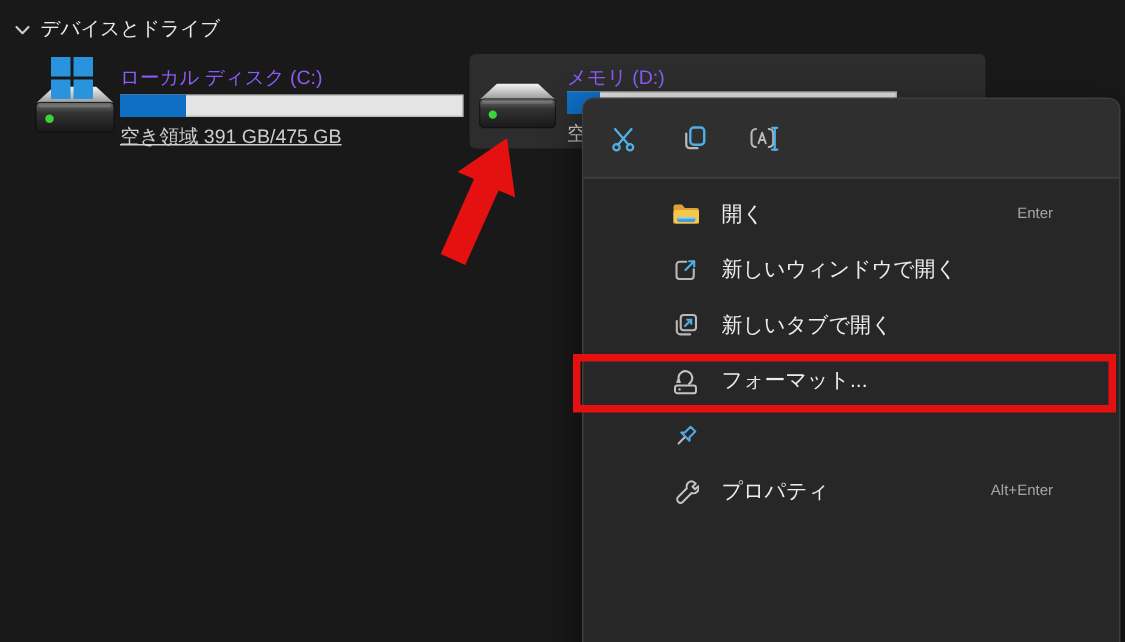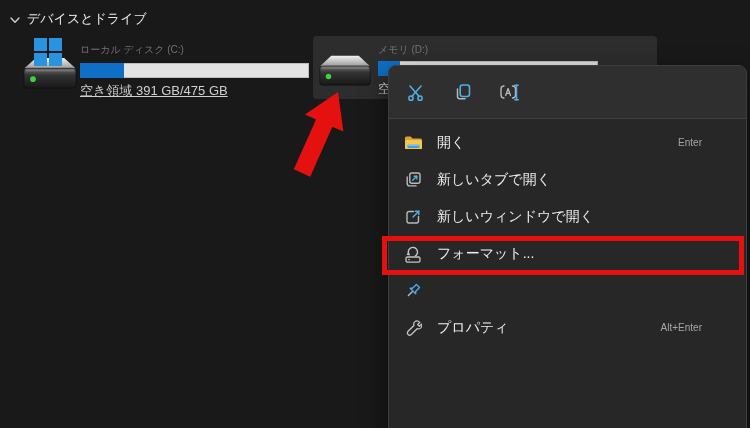--- a/index.html
+++ b/index.html
@@ -10,21 +10,21 @@
     -webkit-font-smoothing:antialiased;
   }
   .abs{position:absolute;}
 
   
   .sec-chevron{left:8px;top:13px;width:14px;height:14px;cursor:pointer;}
   .sec-title{left:27px;top:10px;font-size:13px;color:#eaeaea;text-align:right;}
 
   
   .tile-d-bg{left:313px;top:36px;width:344px;height:63px;background:#2d2d2d;border-radius:4px;z-index:1;}
-  .drive-name{font-size:10px;color:#737373;z-index:2;white-space:nowrap;}
+  .drive-name{font-size:13px;color:#8b5cf6;z-index:2;white-space:nowrap;}
   .free-label{font-size:13px;color:#cfcfcf;z-index:2;white-space:nowrap;}
   .bar{height:15px;background:#e4e4e4;z-index:2;box-shadow:inset 0 0 0 1px rgba(120,120,120,.35);}
   .bar .fill{height:100%;background:#0f6fc5;}
   .c-name{left:80px;top:43px;}
   .c-bar{left:80px;top:63px;width:229px;}
   .c-free{left:80px;top:82px;text-decoration:underline;}
   .d-name{left:378px;top:43px;}
   .d-bar{left:378px;top:61px;width:220px;}
   .d-free{left:378px;top:80px;}
   .c-icon{left:22px;top:38px;width:58px;height:52px;z-index:2;}
@@ -35,21 +35,21 @@
   
   .menu{
     left:388px;top:65px;width:359px;height:380px;box-sizing:border-box;
     background:#272727;border:1px solid #3e3e3e;border-radius:8px;
     box-shadow:0 10px 26px rgba(0,0,0,.6);z-index:10;overflow:hidden;
   }
   .qa-row{height:52px;background:#2f2f2f;border-bottom:1px solid #404040;
     display:flex;align-items:center;padding-left:6px;gap:7px;}
   .qa-btn{width:40px;height:40px;display:flex;align-items:center;justify-content:center;
     border-radius:4px;cursor:pointer;}
-  .items{padding:7px 5px 0 5px;}
+  .items{padding:7px 5px 0 5px;margin-left:44px;}
   .mi{height:33px;margin-bottom:4px;display:flex;align-items:center;
     padding:0 39px 0 9px;border-radius:4px;color:#ededed;font-size:14px;cursor:pointer;}
   .mi .ic{width:20px;height:20px;margin-right:14px;flex:0 0 auto;
     display:flex;align-items:center;justify-content:center;}
   .mi .lbl{white-space:nowrap;}
   .mi .sc{margin-left:auto;color:#a6a6a6;font-size:10px;padding-left:12px;}
 
   
   .red-box{left:382px;top:236px;width:362px;height:39px;box-sizing:border-box;
     border:5px solid #e51010;z-index:20;pointer-events:none;}
@@ -161,48 +161,48 @@
           <rect x="3.4" y="9.6" width="12.2" height="1.2" rx="0.6" fill="#8fcdf2"></rect>
         </svg>
       </span>
       <span class="lbl">開く</span>
       <span class="sc">Enter</span>
     </div>
 
     <div class="mi">
       <span class="ic">
         <svg width="18" height="18" viewBox="0 0 18 18">
+          <path d="M9.5,3.5 H5 a2,2 0 0 0 -2,2 v7.5 a2,2 0 0 0 2,2 h7.5 a2,2 0 0 0 2,-2 V8.5" fill="none" stroke="#b9b9b9" stroke-width="1.4" stroke-linecap="round"></path>
+          <g fill="none" stroke="#4fb0e8" stroke-width="1.4" stroke-linecap="round" stroke-linejoin="round">
+            <line x1="9" y1="9" x2="14.8" y2="3.2"></line>
+            <path d="M11.4,3.2 h3.4 v3.4"></path>
+          </g>
+        </svg>
+      </span>
+      <span class="lbl">新しいウィンドウで開く</span>
+      <span class="sc"></span>
+    </div>
+
+    <div class="mi">
+      <span class="ic">
+        <svg width="18" height="18" viewBox="0 0 18 18">
           <path d="M3.2,6 v6.5 a2.4,2.4 0 0 0 2.4,2.4 h6.5" fill="none" stroke="#b9b9b9" stroke-width="1.4" stroke-linecap="round"></path>
           <rect x="5.8" y="2" width="10.2" height="10.2" rx="2" fill="none" stroke="#b9b9b9" stroke-width="1.4"></rect>
           <g fill="none" stroke="#4fb0e8" stroke-width="1.4" stroke-linecap="round" stroke-linejoin="round">
             <line x1="8.7" y1="9.3" x2="12.8" y2="5.2"></line>
             <path d="M10.1,5.2 h2.7 v2.7"></path>
           </g>
         </svg>
       </span>
       <span class="lbl">新しいタブで開く</span>
       <span class="sc"></span>
     </div>
 
     <div class="mi">
       <span class="ic">
-        <svg width="18" height="18" viewBox="0 0 18 18">
-          <path d="M9.5,3.5 H5 a2,2 0 0 0 -2,2 v7.5 a2,2 0 0 0 2,2 h7.5 a2,2 0 0 0 2,-2 V8.5" fill="none" stroke="#b9b9b9" stroke-width="1.4" stroke-linecap="round"></path>
-          <g fill="none" stroke="#4fb0e8" stroke-width="1.4" stroke-linecap="round" stroke-linejoin="round">
-            <line x1="9" y1="9" x2="14.8" y2="3.2"></line>
-            <path d="M11.4,3.2 h3.4 v3.4"></path>
-          </g>
-        </svg>
-      </span>
-      <span class="lbl">新しいウィンドウで開く</span>
-      <span class="sc"></span>
-    </div>
-
-    <div class="mi">
-      <span class="ic">
         <svg width="20" height="20" viewBox="0 0 20 20">
           <path d="M6.1,10.6 A4.6,4.6 0 1 1 12.4,11.9" fill="none" stroke="#c4c4c4" stroke-width="1.4" stroke-linecap="round"></path>
           <path d="M6.9,11.3 l-3.3,-0.2 1.5,-3 z" fill="#c4c4c4"></path>
           <rect x="3" y="13" width="14" height="5.2" rx="1.6" fill="none" stroke="#c4c4c4" stroke-width="1.3"></rect>
           <circle cx="6" cy="15.6" r="0.8" fill="#c4c4c4"></circle>
         </svg>
       </span>
       <span class="lbl">フォーマット...</span>
       <span class="sc"></span>
     </div>

